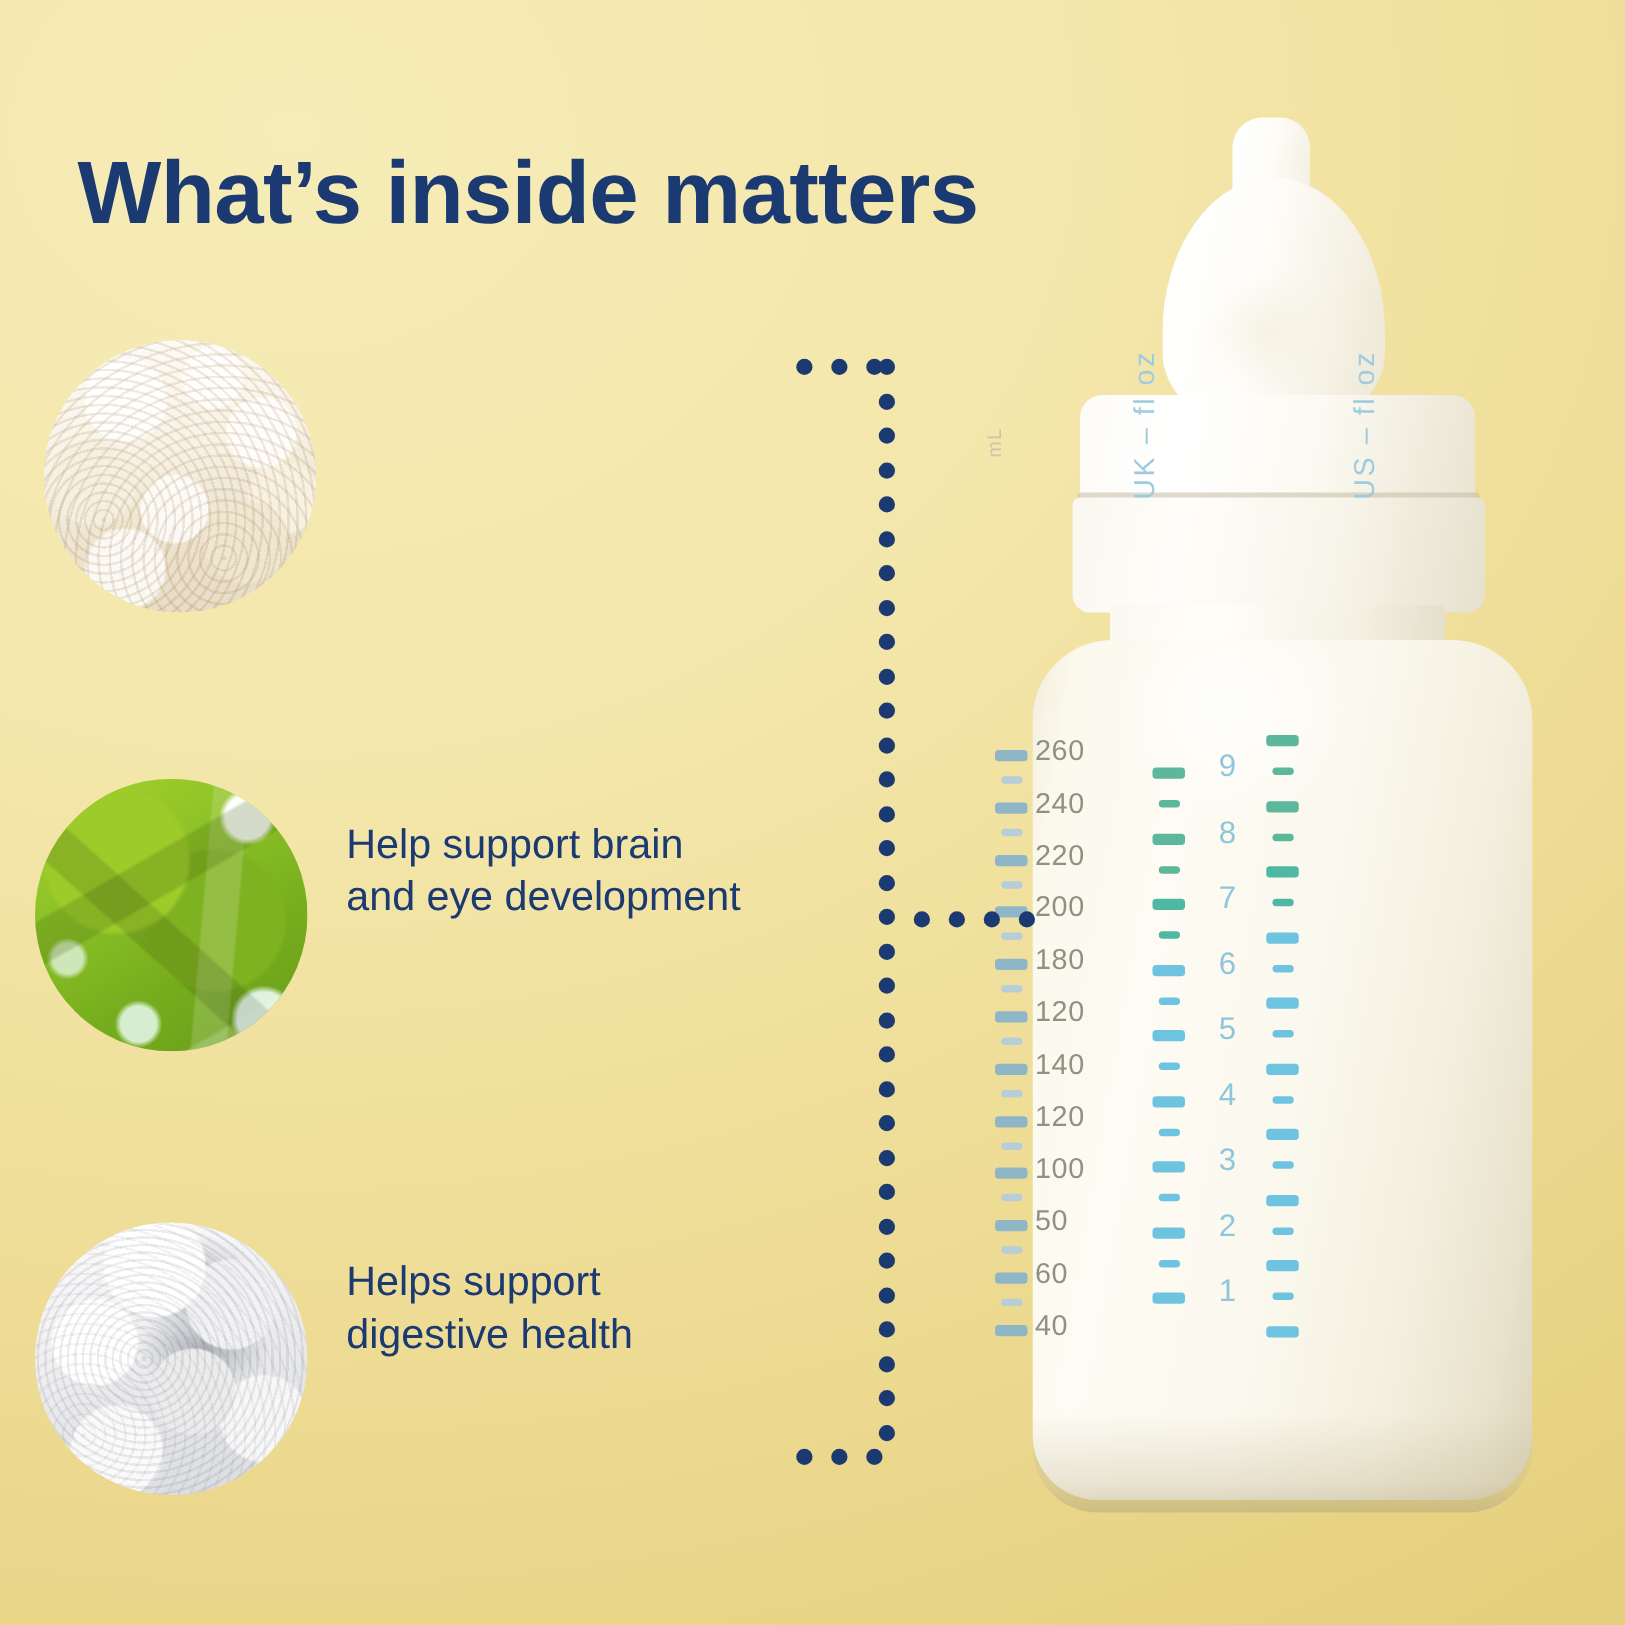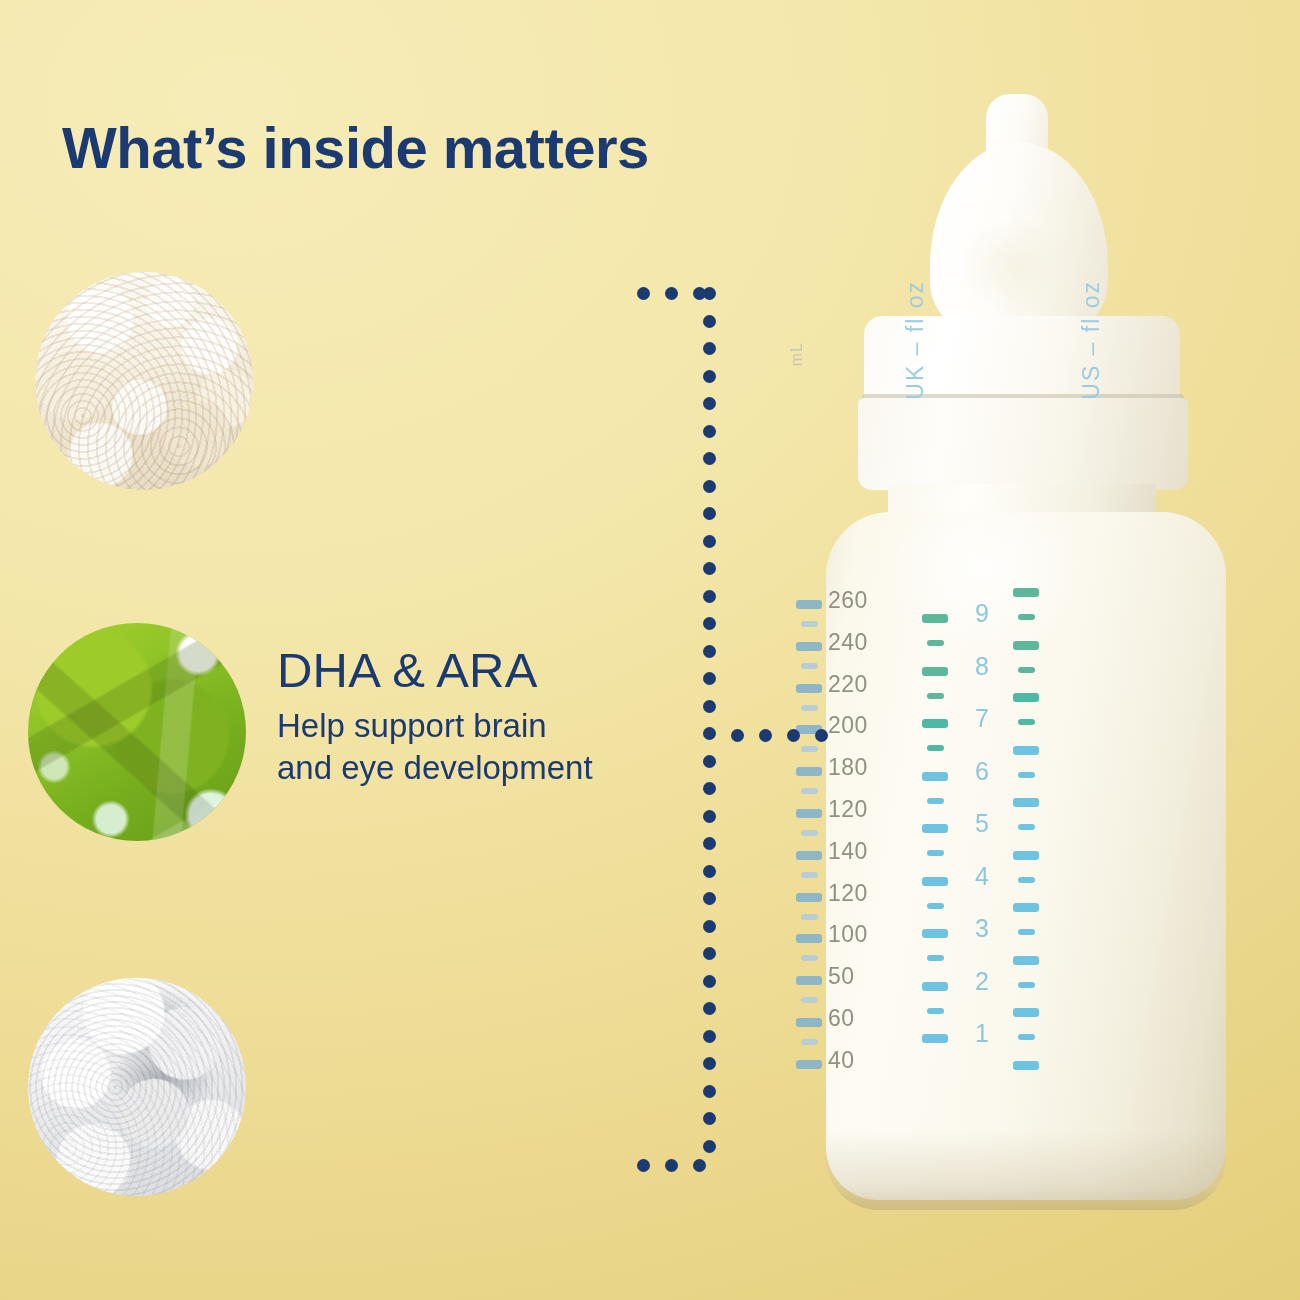--- a/index.html
+++ b/index.html
@@ -14,21 +14,21 @@
     width:1300px; height:1300px;
     background:
       radial-gradient(ellipse 150% 120% at 18% 8%, #f6ecb7 0%, #f4e7ab 32%, #eedc95 62%, #e2cc76 100%);
     overflow:hidden;
   }
 
   
   .headline {
     position:absolute;
     left:62px; top:114px;
-    font-size:58px;
+    font-size:71px;
     font-weight:700;
     letter-spacing:-0.5px;
     color:#1b3a72;
     white-space:nowrap;
   }
 
   
   .feature { position:absolute; }
   .swatch {
     position:absolute;
@@ -368,27 +368,28 @@
     </div>
     <div class="ftext" style="left:277px; top:285px; width:400px;">
     </div>
   </div>
 
   <div class="feature">
     <div class="swatch" style="left:28px; top:623px;">
       <div class="tex tex-green"></div>
     </div>
     <div class="ftext" style="left:277px; top:645px; width:420px;">
-      <div class="ftitle">DHA &amp; ARA</div>
       <div class="fdesc">Help support brain
 and eye development</div>
     </div>
   </div>
 
   <div class="feature">
     <div class="swatch" style="left:28px; top:978px;">
       <div class="tex tex-grey"></div>
     </div>
     <div class="ftext" style="left:277px; top:995px; width:430px;">
+      <div class="fdesc">Helps support
+digestive health</div>
     </div>
   </div>
 
 </div>
 
 </body></html>

